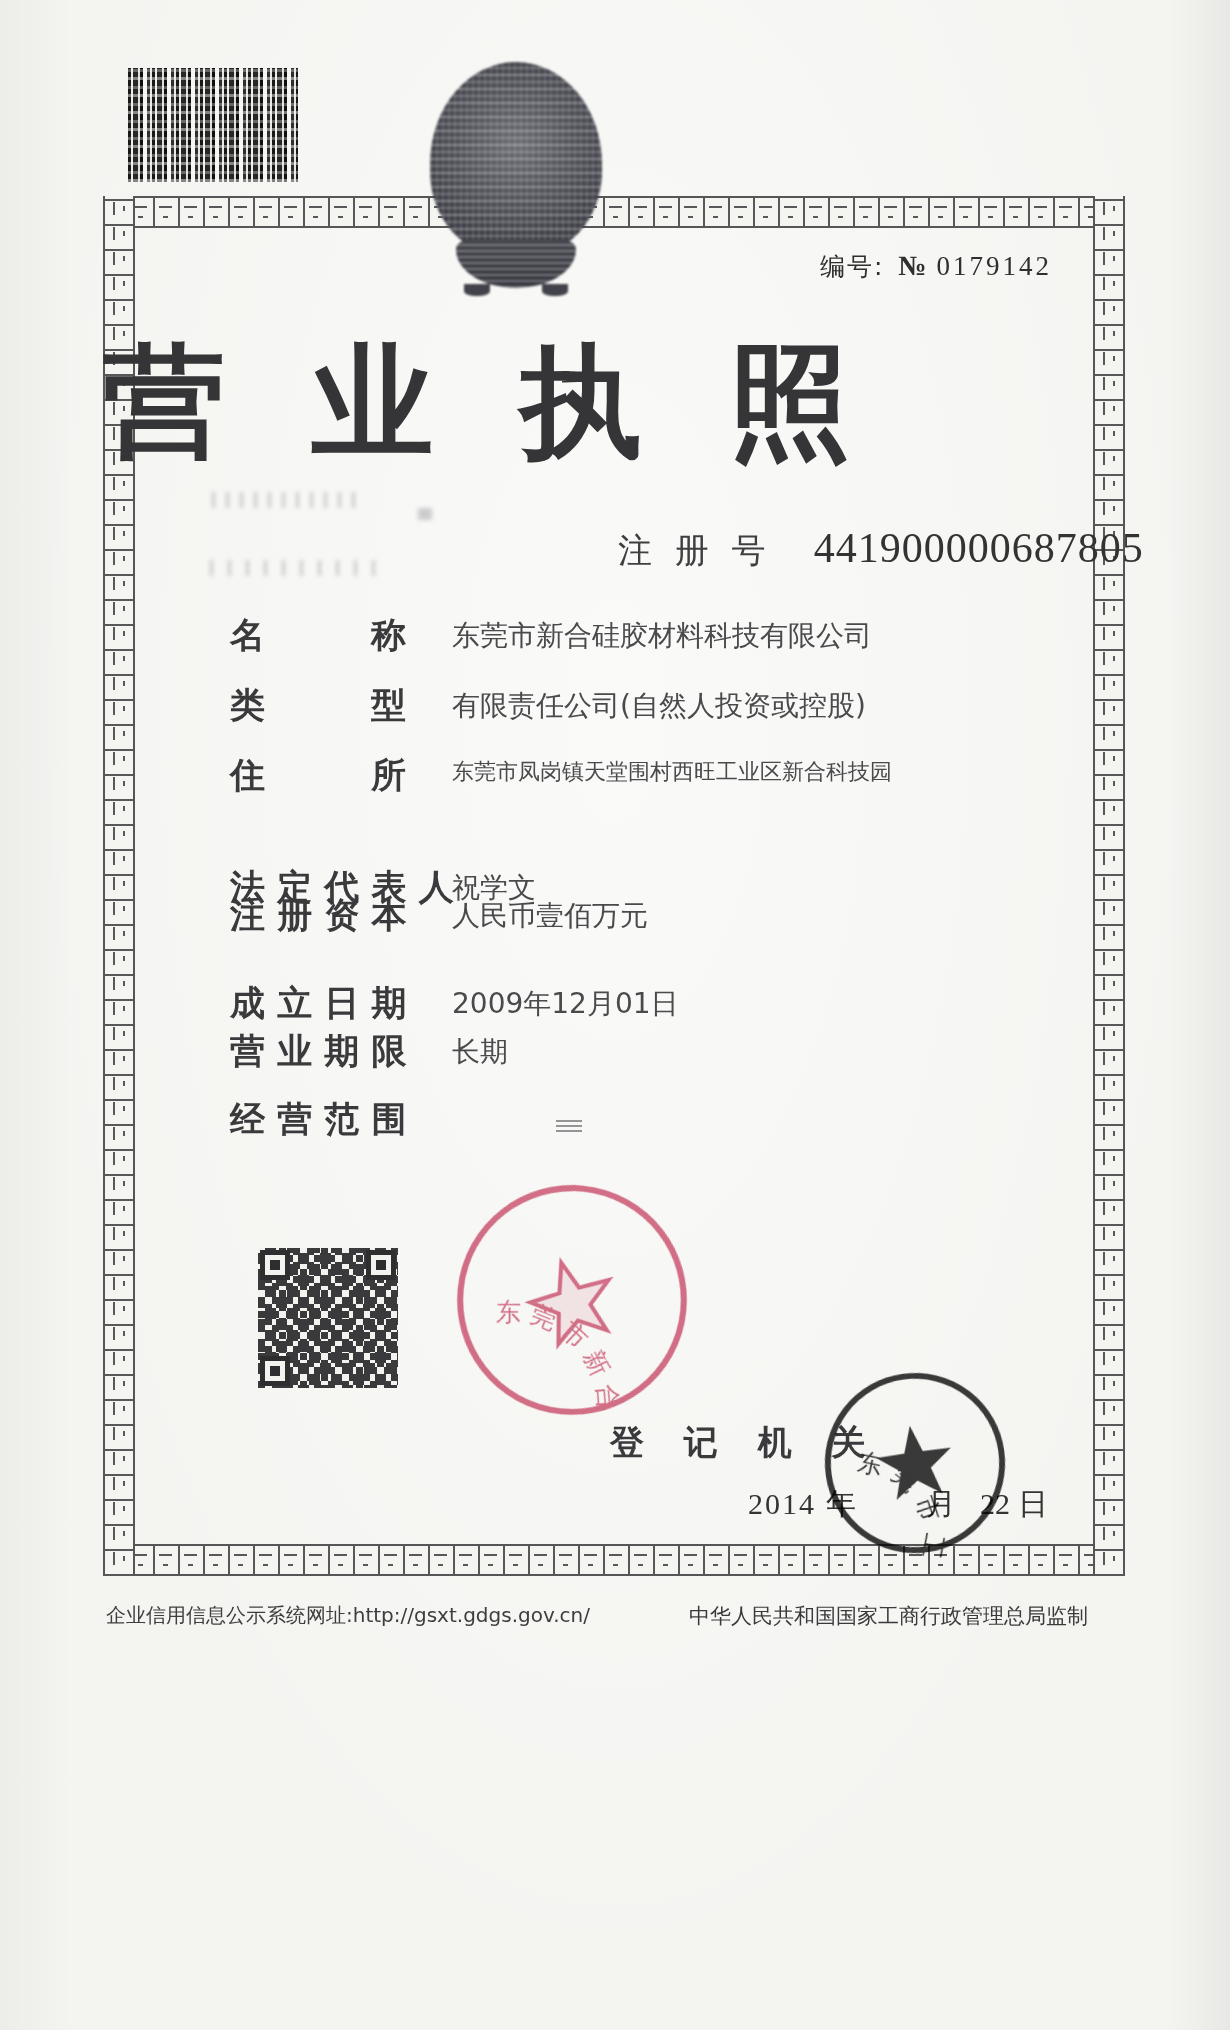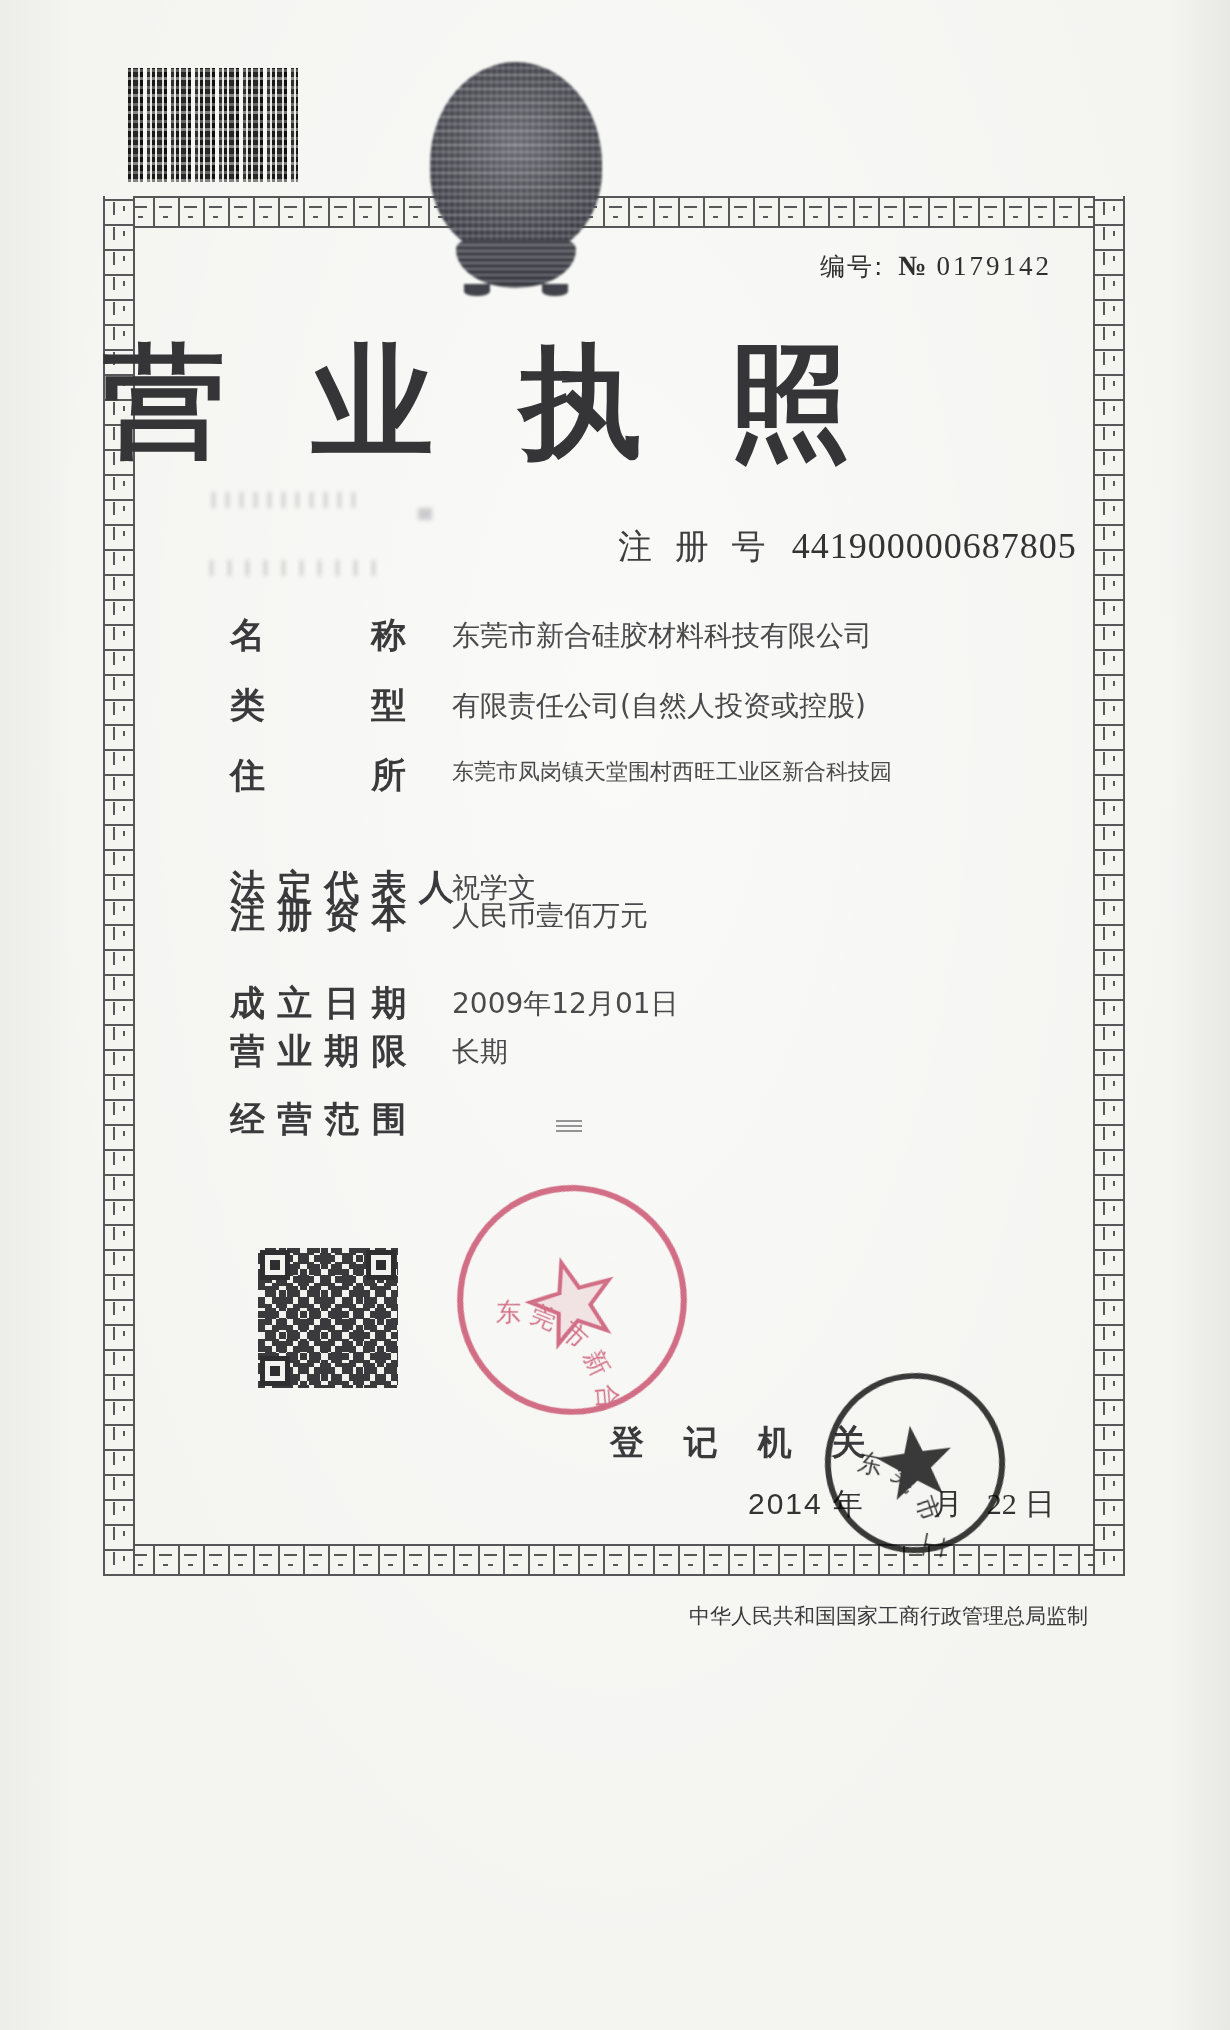--- a/index.html
+++ b/index.html
@@ -76,36 +76,36 @@
   .serial .digits{font-family:"Liberation Serif","DejaVu Serif",serif;font-size:27px;letter-spacing:3px;}
 
   .title{
     position:absolute;left:103px;top:322px;width:1022px;text-align:left;
     font-size:122px;font-weight:700;letter-spacing:22px;color:#39393b;
     filter:blur(.4px) contrast(1.05);z-index:4;white-space:nowrap;
   }
 
   .regno{position:absolute;left:618px;top:524px;display:flex;align-items:baseline;z-index:4;}
   .regno .lbl{font-size:34px;letter-spacing:6px;color:#3f3f41;}
-  .regno .val{font-family:"Liberation Serif","DejaVu Serif",serif;font-size:36px;color:#333;margin-left:20px;letter-spacing:1px;}
+  .regno .val{font-family:"Liberation Serif","DejaVu Serif",serif;font-size:42px;color:#333;margin-left:42px;letter-spacing:1px;}
 
   .rows{position:absolute;left:0;top:0;z-index:4;}
   .row{position:absolute;left:200px;display:flex;align-items:flex-start;}
   .row .lbl{
     width:176px;font-size:35px;font-weight:600;color:#3a3a3c;
     text-align:justify;text-align-last:justify;white-space:nowrap;flex:none;
     filter:blur(.3px);
     margin-left:30px;
   }
   .row .val{margin-left:46px;font-size:28px;color:#4a4a4c;margin-top:5px;white-space:nowrap;}
   .row .val.para{white-space:normal;width:492px;font-size:23px;line-height:1.34;margin-top:2px;color:#454547;}
 
   .registrar{position:absolute;left:610px;top:1420px;font-size:34px;font-weight:600;letter-spacing:14px;color:#3a3a3c;z-index:4;white-space:nowrap;}
   .dateline{position:absolute;left:748px;top:1484px;font-size:30px;color:#333;z-index:4;display:flex;align-items:baseline;}
-  .dateline .y{font-family:Liberation Sans, sans-serif;letter-spacing:2px;}
+  .dateline .y{font-family:Liberation Serif, serif;letter-spacing:2px;}
   .dateline .cjk{margin-left:10px;}
   .dateline .m{margin-left:70px;}
   .dateline .d{margin-left:24px;font-family:"Liberation Serif","DejaVu Serif",serif;}
   .dateline .dd{margin-left:8px;}
 
   .footer-left{position:absolute;left:106px;top:1602px;font-size:20px;color:#3e3e40;z-index:4;}
   .footer-right{position:absolute;right:142px;top:1602px;font-size:21px;color:#3a3a3c;z-index:4;}
 
   
   .qr{
@@ -230,20 +230,21 @@
 
   <svg class="stamp black" viewBox="0 0 200 200">
     <circle cx="100" cy="100" r="88" fill="none" stroke="#1f1f1f" stroke-width="6"></circle>
     <polygon points="100,62 109.4,89.1 138,89.6 115.2,106.9 123.5,134.4 100,118 76.5,134.4 84.8,106.9 62,89.6 90.6,89.1" fill="#1f1f1f"></polygon>
     <path id="blackring" d="M 34 100 A 66 66 0 1 1 33.99 100" fill="none"></path>
     <text font-size="25" letter-spacing="9" fill="#1f1f1f" font-family="DejaVu Sans, sans-serif">
       <textPath href="#blackring" startOffset="6">东莞市工商行政管理局</textPath>
     </text>
   </svg>
 
+  <div class="footer-left">企业信用信息公示系统网址:http://gsxt.gdgs.gov.cn/</div>
   <div class="footer-right">中华人民共和国国家工商行政管理总局监制</div>
 
   <div class="artifact a1"></div>
   <div class="artifact a2"></div>
   <div class="artifact a3"></div>
   <div class="artifact a4"></div>
 
 </div>
 
 </body></html>

